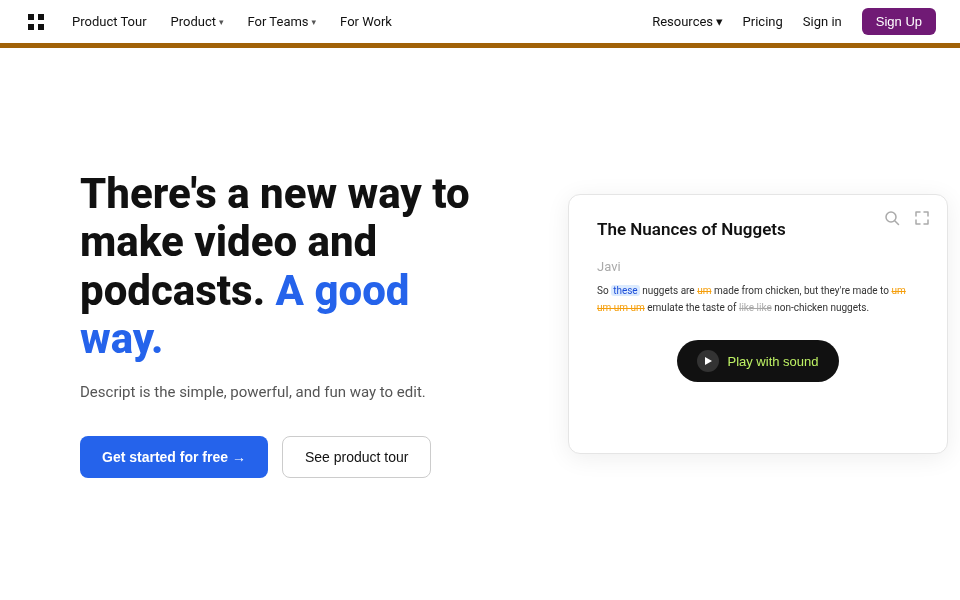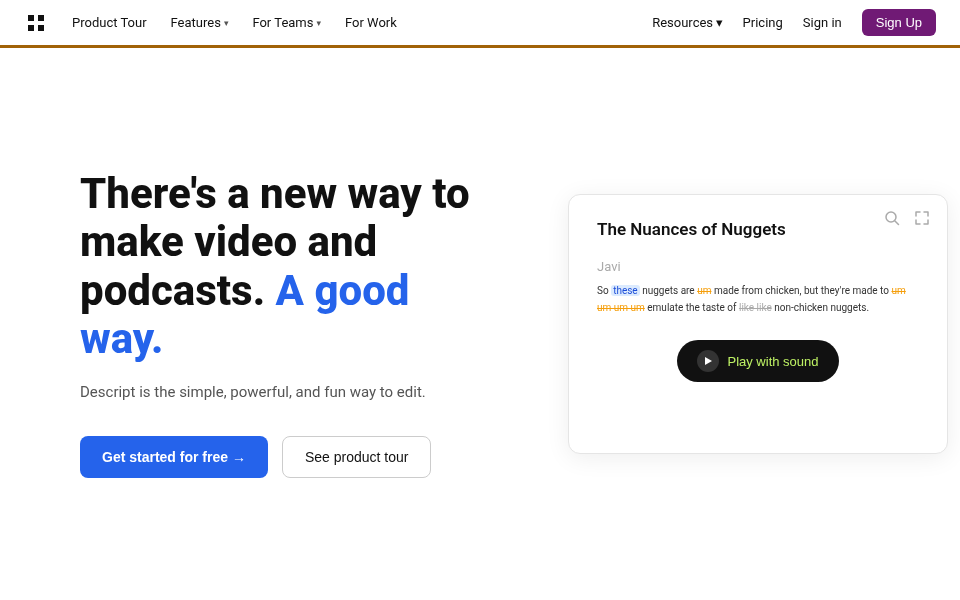--- a/index.html
+++ b/index.html
@@ -12,21 +12,21 @@
       overflow: hidden;
     }
 
     
     nav {
       display: flex;
       align-items: center;
       justify-content: space-between;
       padding: 0 24px;
       height: 48px;
-      border-bottom: 3px solid #a16207;
+      border-bottom: 5px solid #a16207;
     }
     .nav-left {
       display: flex;
       align-items: center;
       gap: 24px;
     }
     .nav-logo-icon {
       display: flex;
       align-items: center;
       justify-content: center;
@@ -243,21 +243,21 @@
     <div class="nav-logo-icon">
       <svg viewBox="0 0 18 18" fill="none" xmlns="http://www.w3.org/2000/svg">
         <rect x="1" y="1" width="6" height="6" fill="#111"></rect>
         <rect x="11" y="1" width="6" height="6" fill="#111"></rect>
         <rect x="1" y="11" width="6" height="6" fill="#111"></rect>
         <rect x="11" y="11" width="6" height="6" fill="#111"></rect>
       </svg>
     </div>
     <span class="nav-link">Product Tour</span>
     <span class="nav-link">
-      <span>Features</span>
+      <span>Product</span>
       <span class="chevron">▾</span>
     </span>
     <span class="nav-link">
       <span>For Teams</span>
       <span class="chevron">▾</span>
     </span>
     <span class="nav-link">For Work</span>
   </div>
   <div class="nav-right">
     <span class="nav-right-link">

